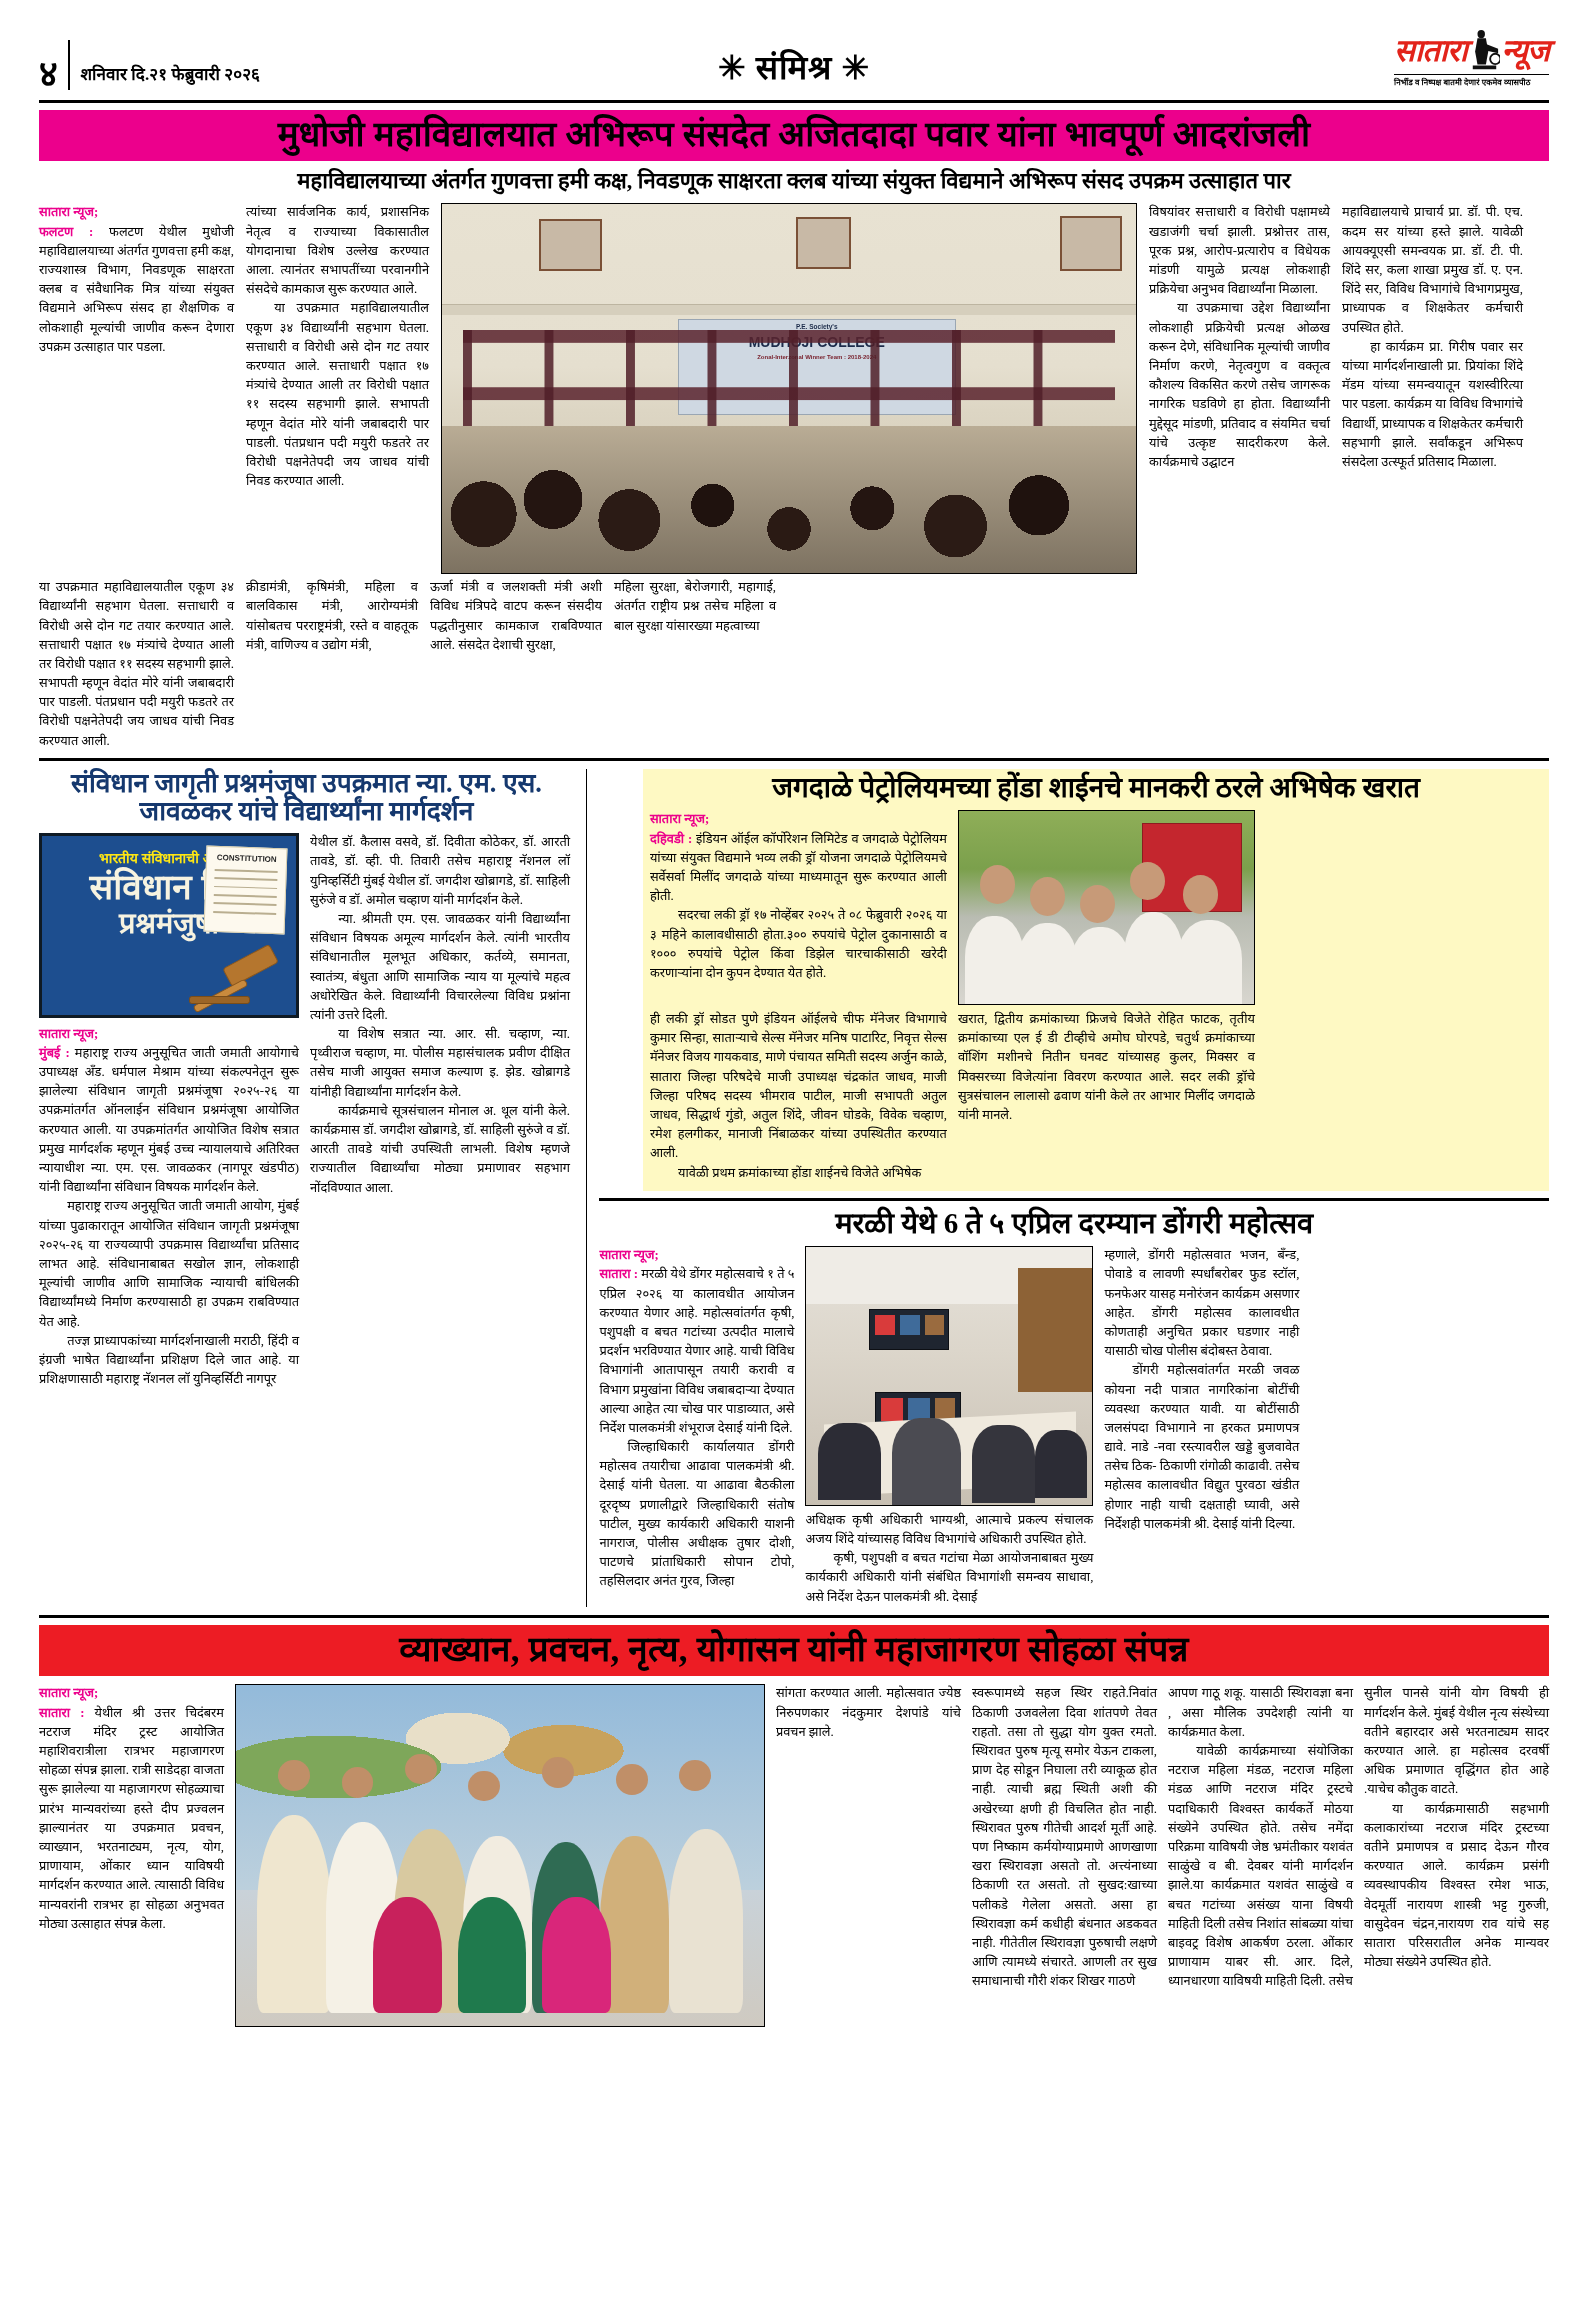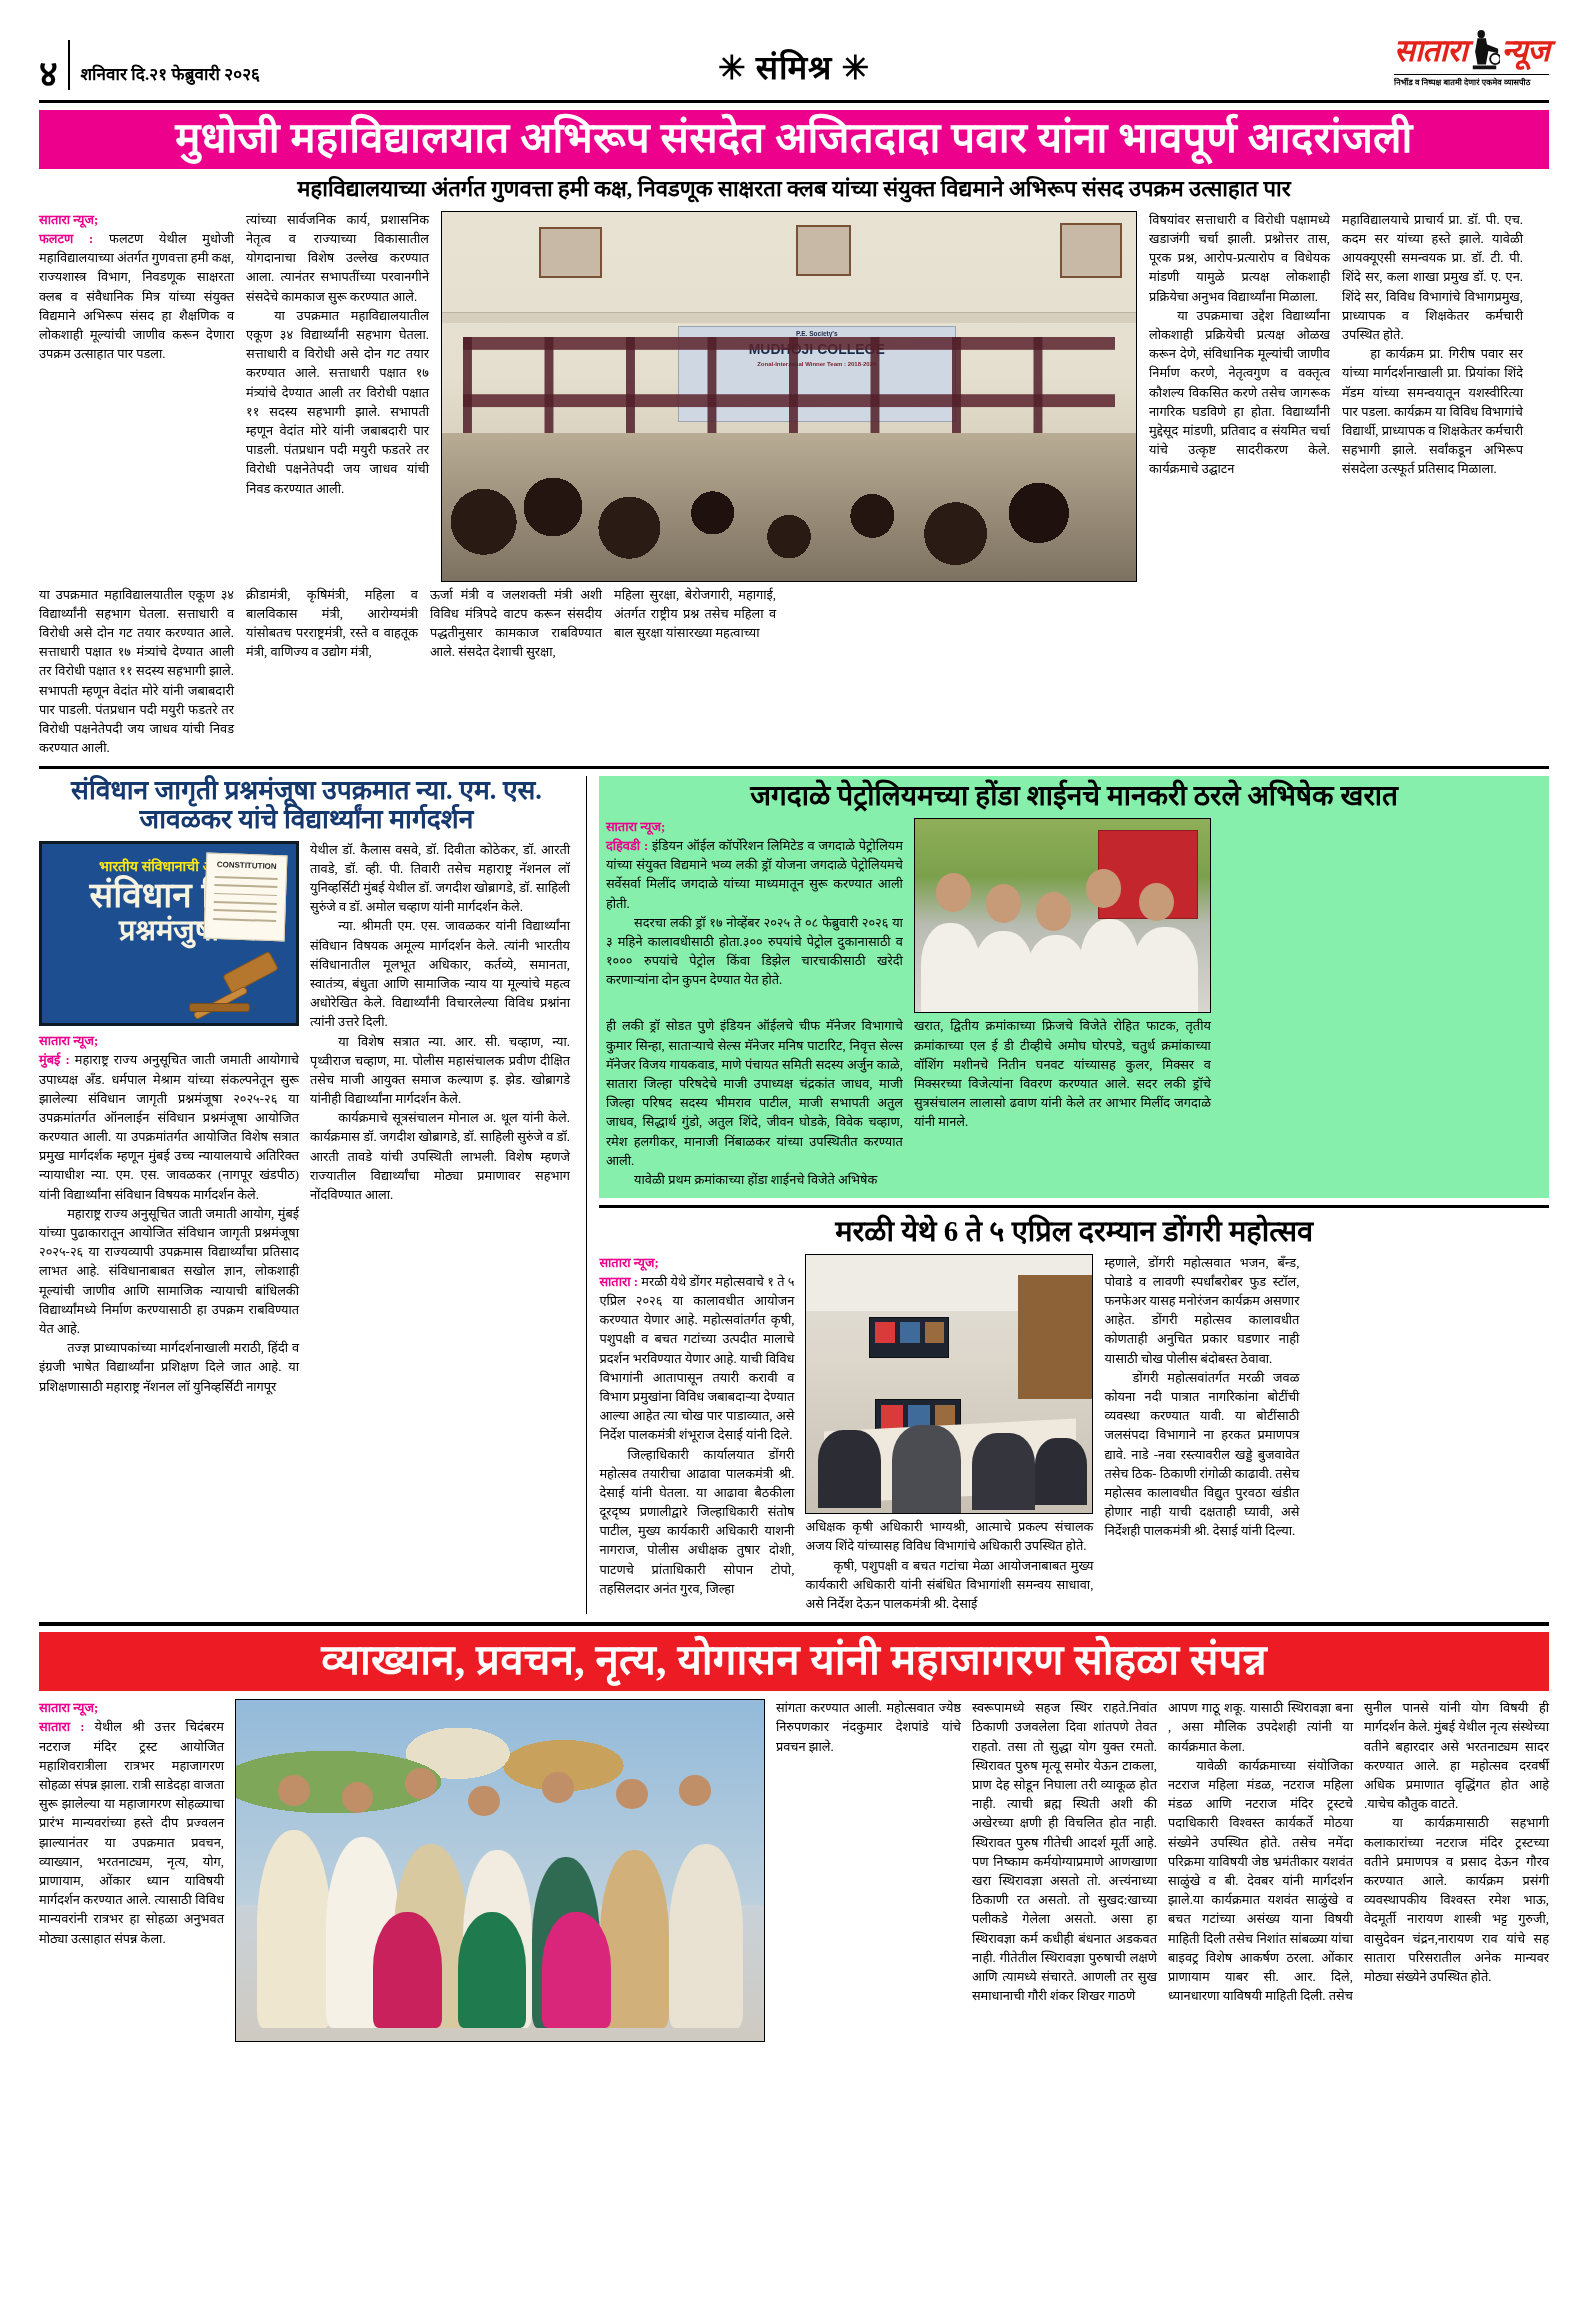--- a/index.html
+++ b/index.html
@@ -26,21 +26,21 @@
   .logo-wrap { display:flex; align-items:center; justify-content:center; gap:1.9px; }
   .logo-red { color:#e2231a; font-size: 31px; font-weight:bold; font-style:italic; letter-spacing:-0.9px; line-height:1; }
   .logo-emblem { width: 31px; height: 45px; position:relative; display:inline-block; }
   .logo-tag { font-size: 8px; font-weight:bold; border-top:1.2px solid #000; margin-top:0.9px; padding-top:0.9px; letter-spacing:0.1px;}
   .rule-black { height: 3.2px; background:#000; margin: 0 39px; }
 
   
   .bar { margin: 6.5px 39px 0 39px; text-align:center; padding: 6px 4.6px 8.3px 4.6px; }
   .bar-pink { background:#ec008c; }
   .bar-red  { background:#ed1c24; }
-  .bar h1 { margin:0; color:#ffffff; font-size: 42px; font-weight:bold; letter-spacing:0.2px; line-height:1.06; }
+  .bar h1 { margin:0; color:#000000; font-size: 35px; font-weight:bold; letter-spacing:0.2px; line-height:1.06; }
   .subhead { margin: 8px 39px 0 39px; text-align:center; font-size:22px; font-weight:bold; line-height:1.1;}
   .vrule { width:1.4px; background:#000; align-self:stretch; }
 
   
   .cols { display:flex; padding: 0 39px; gap: 12px; }
   .col { font-size: 12.8px; line-height: 1.5; text-align: justify; text-justify: inter-word; hyphens:none;}
   .col p { margin:0 0 0 0; text-indent: 2.2em; }
   .col p.noind { text-indent: 0; }
   .kicker { color:#ec008c; font-weight:bold; }
   .kicker2 { color:#ec008c; font-weight:bold; }
@@ -257,21 +257,21 @@
           <p>या विशेष सत्रात न्या. आर. सी. चव्हाण, न्या. पृथ्वीराज चव्हाण, मा. पोलीस महासंचालक प्रवीण दीक्षित तसेच माजी आयुक्त समाज कल्याण इ. झेड. खोब्रागडे यांनीही विद्यार्थ्यांना मार्गदर्शन केले.</p>
           <p>कार्यक्रमाचे सूत्रसंचालन मोनाल अ. थूल यांनी केले. कार्यक्रमास डॉ. जगदीश खोब्रागडे, डॉ. साहिली सुरुंजे व डॉ. आरती तावडे यांची उपस्थिती लाभली. विशेष म्हणजे राज्यातील विद्यार्थ्यांचा मोठ्या प्रमाणावर सहभाग नोंदविण्यात आला.</p>
         </div>
       </div>
     </div>
 
     <div class="vrule"></div>
 
     <div style="flex:1; padding-left:12px;">
 
-      <div style="background:#86efac; padding:4.6px 6.5px 8.3px 6.5px;">
+      <div style="background:#fef9c3; padding:4.6px 6.5px 8.3px 6.5px;margin-left:44px;">
         <h2 style="margin:0; font-size:28px; line-height:1.06; font-weight:bold; text-align:center;">जगदाळे पेट्रोलियमच्या होंडा शाईनचे मानकरी ठरले अभिषेक खरात</h2>
 
         <div style="display:flex; gap:11px; margin-top:7.4px;">
           <div class="col" style="width:297px">
             <p class="noind">
               <span class="kicker">सातारा न्यूज;</span><br>
               <span class="kicker2">दहिवडी :</span>
               <span>इंडियन ऑईल कॉर्पोरेशन लिमिटेड व जगदाळे पेट्रोलियम यांच्या संयुक्त विद्यमाने भव्य लकी ड्रॉ योजना जगदाळे पेट्रोलियमचे सर्वेसर्वा मिलींद जगदाळे यांच्या माध्यमातून सुरू करण्यात आली होती.</span>
             </p>
             <p>सदरचा लकी ड्रॉ १७ नोव्हेंबर २०२५ ते ०८ फेब्रुवारी २०२६ या ३ महिने कालावधीसाठी होता.३०० रुपयांचे पेट्रोल दुकानासाठी व १००० रुपयांचे पेट्रोल किंवा डिझेल चारचाकीसाठी खरेदी करणाऱ्यांना दोन कुपन देण्यात येत होते.</p>

